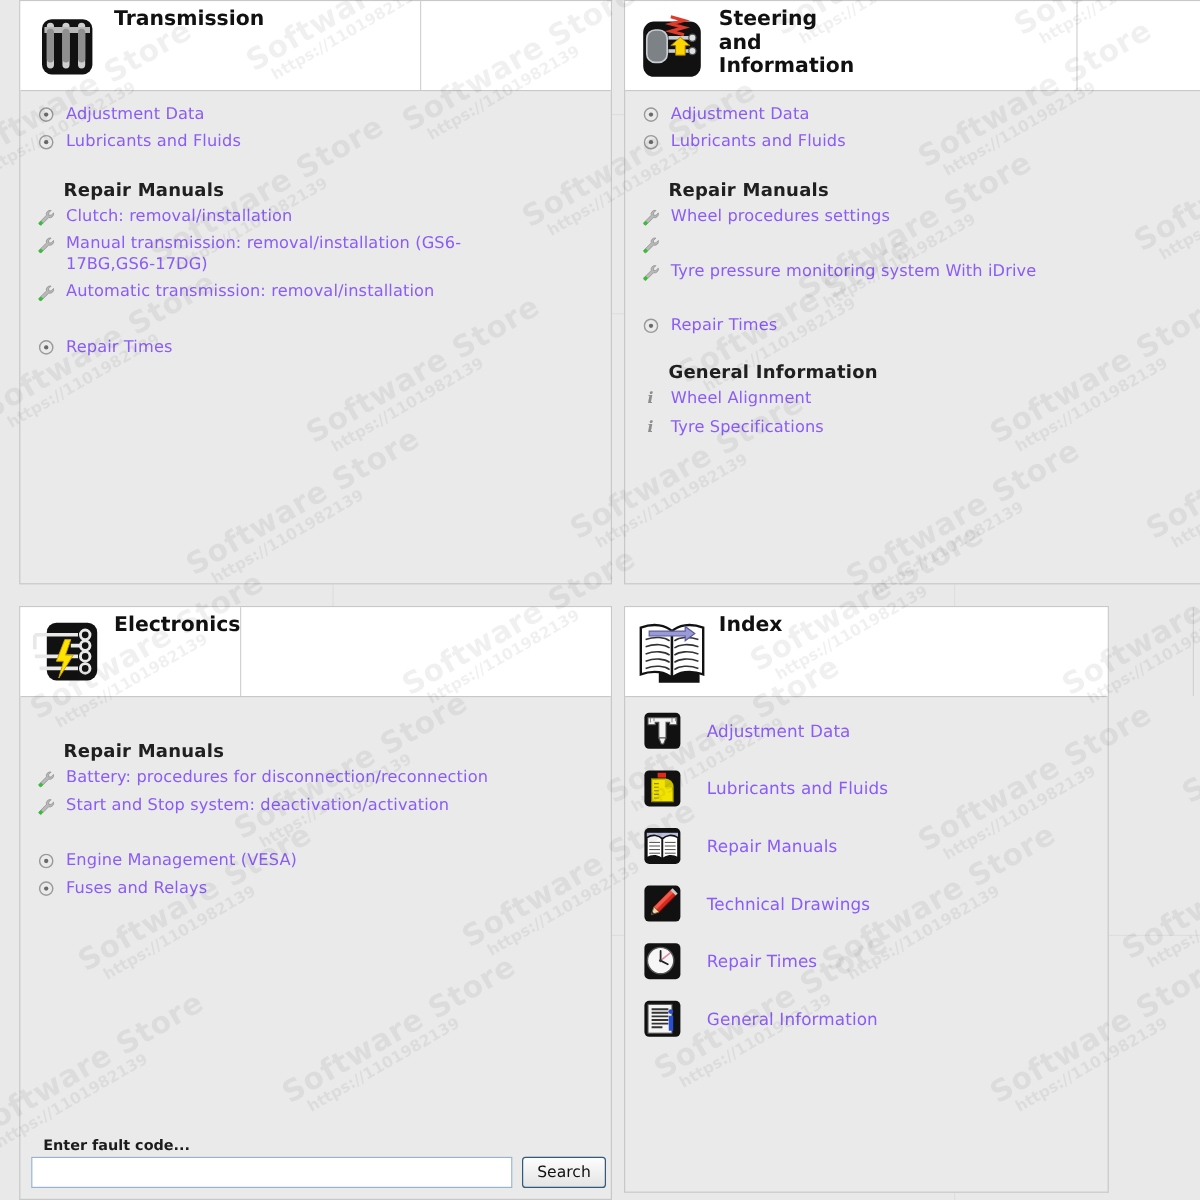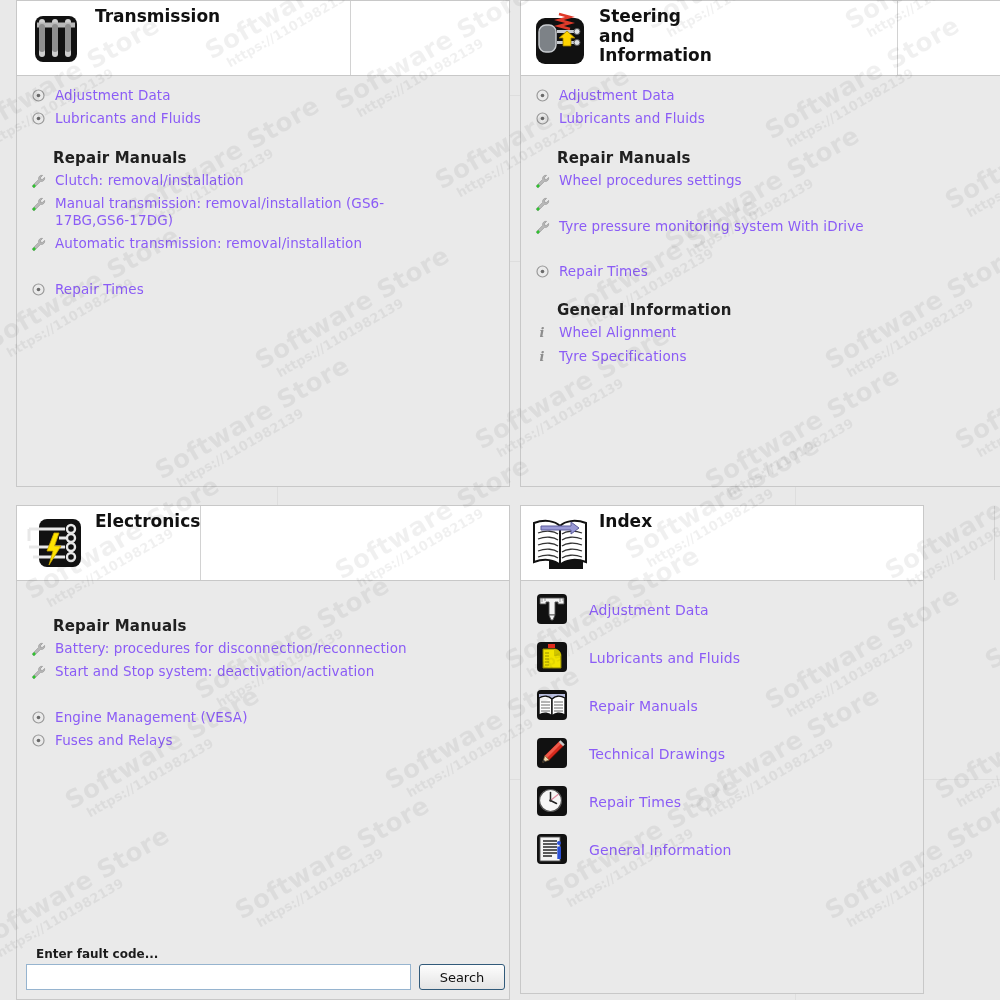--- a/index.html
+++ b/index.html
@@ -135,21 +135,21 @@
     height: 26px;
     border: 1px solid #96b4cf;
     background: #fff;
     font-size: 13px;
     padding: 0 5px;
     font-family: "DejaVu Sans", sans-serif;
     outline: none;
   }
   #searchbar button {
     flex: 0 0 auto;
-    width: 86px; height: 26px;
+    width: 70px; height: 26px;
     border: 1px solid #315a7a;
     border-radius: 3px;
     background: linear-gradient(#fdfdfd, #e4e4e4);
     font-size: 13px;
     color: #101010;
     font-family: "DejaVu Sans", sans-serif;
     cursor: pointer;
   }
 </style>
 </head>

